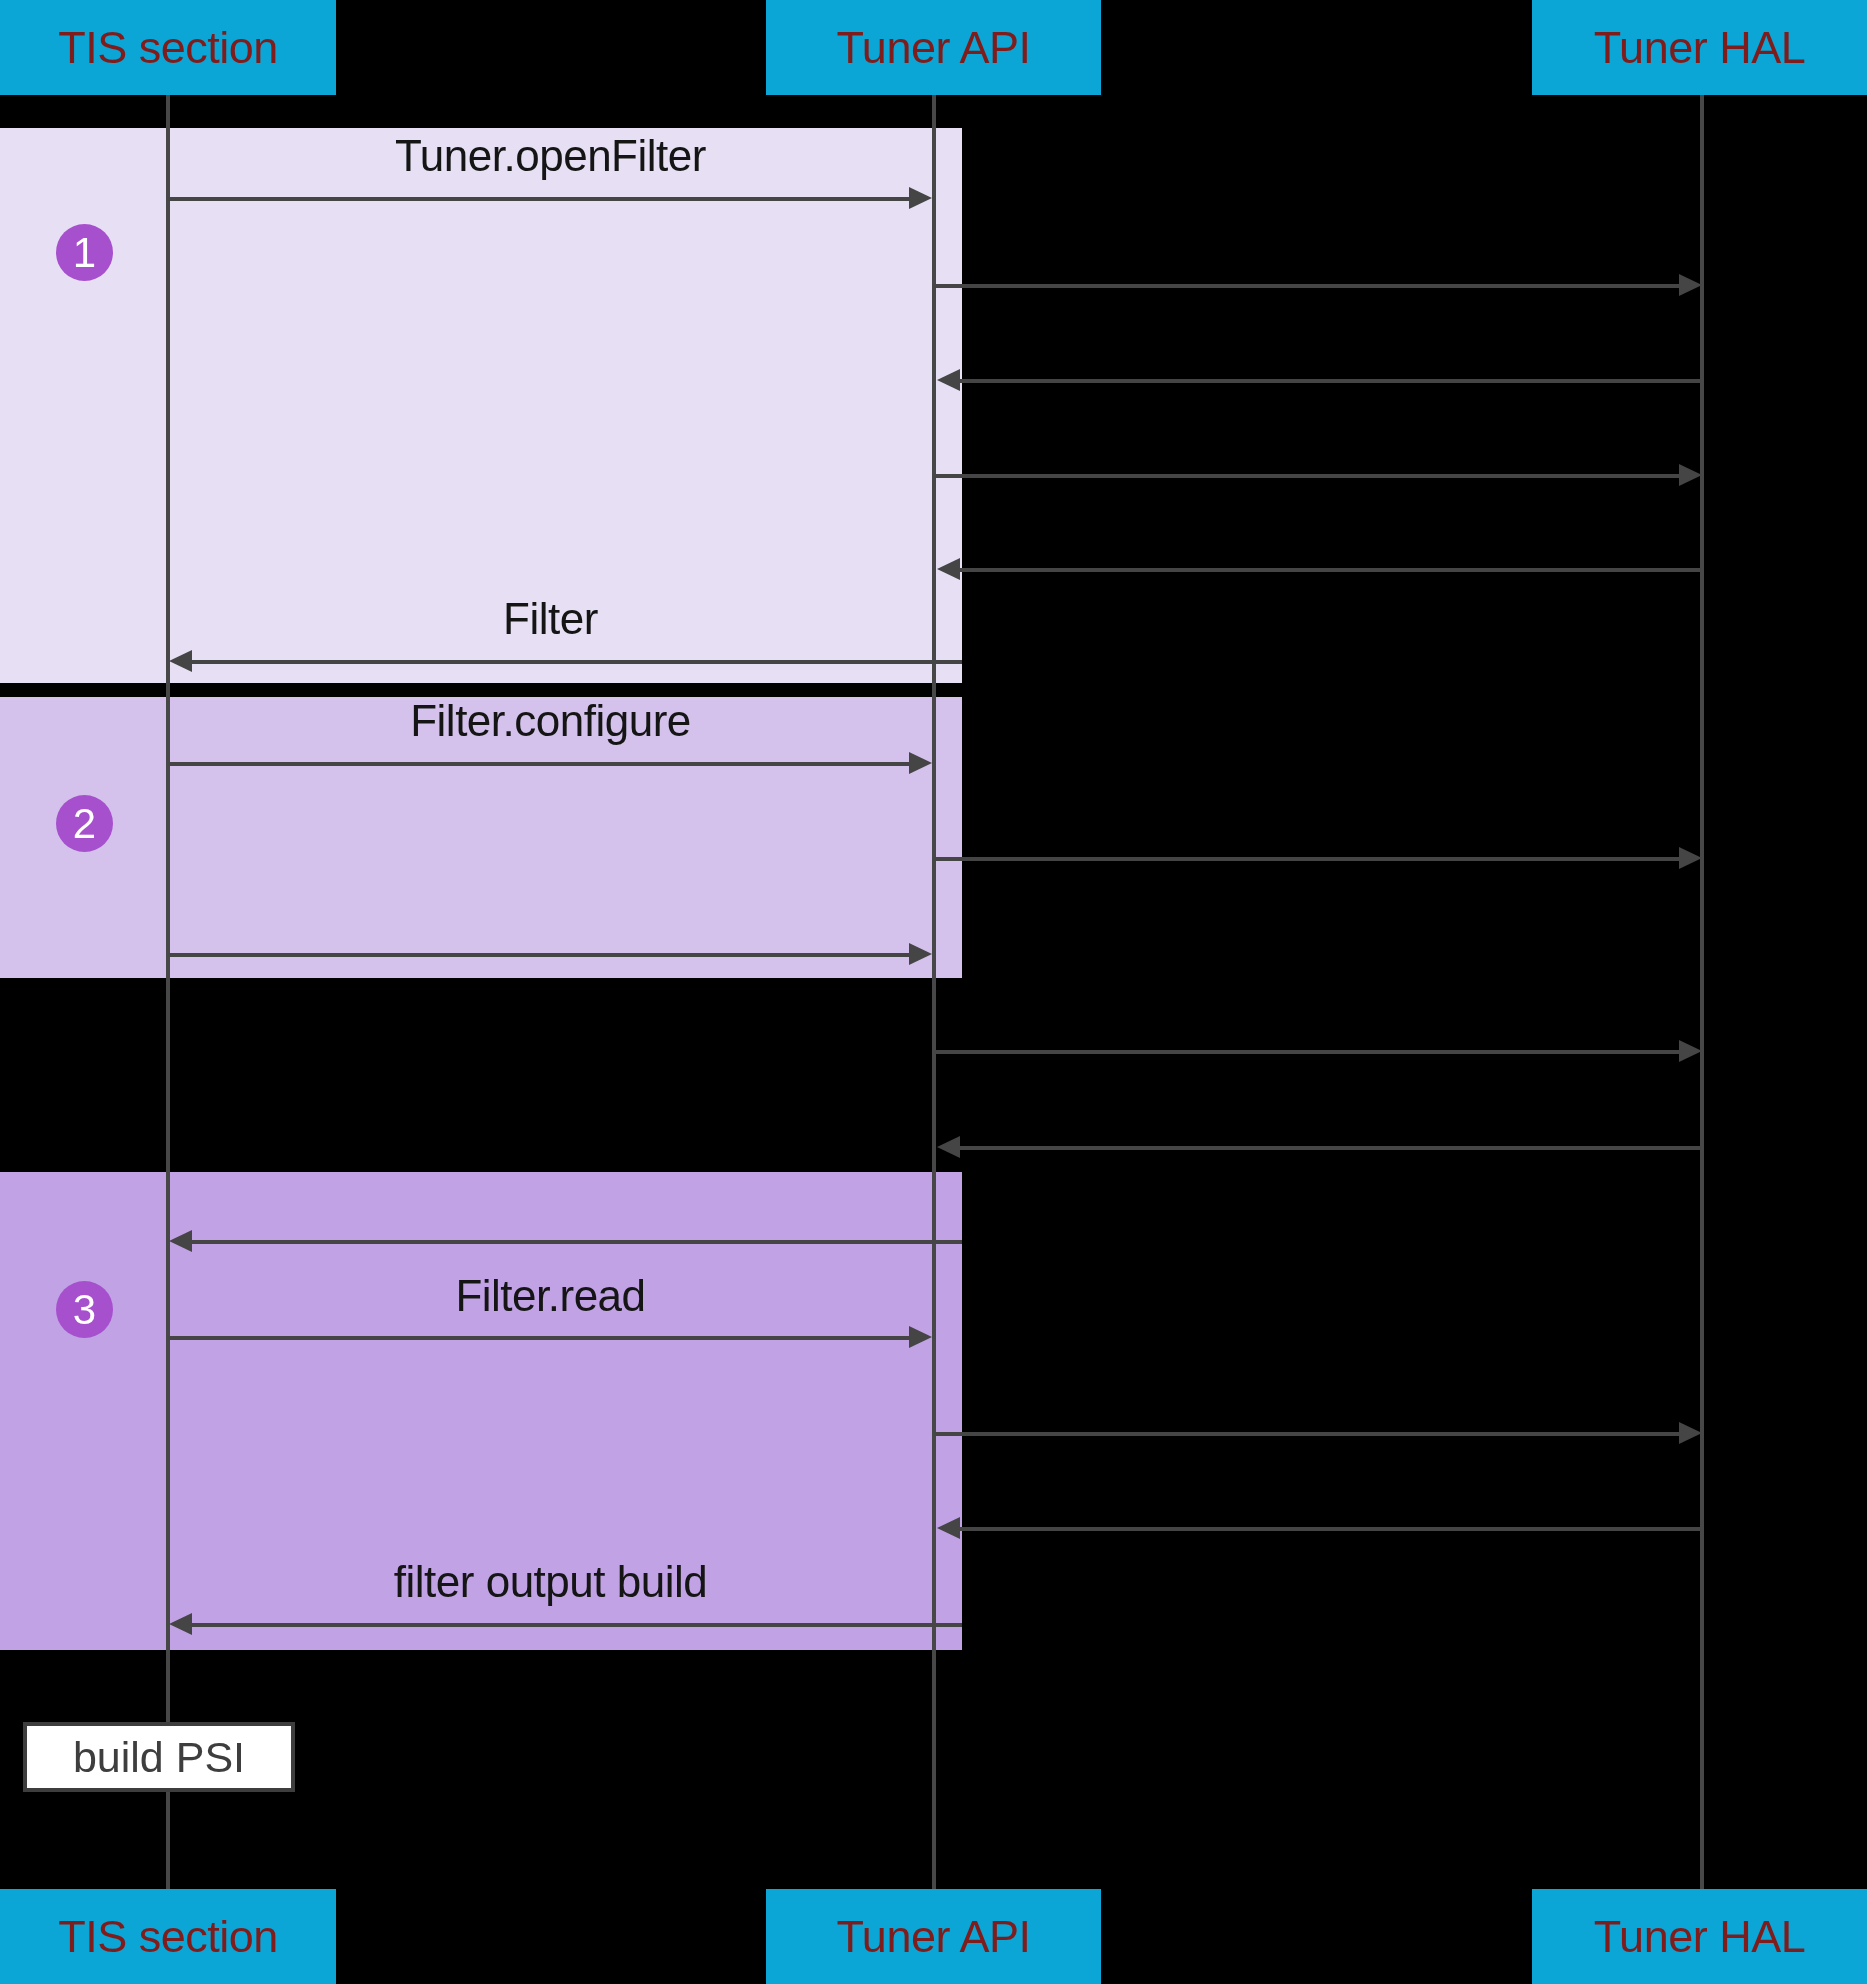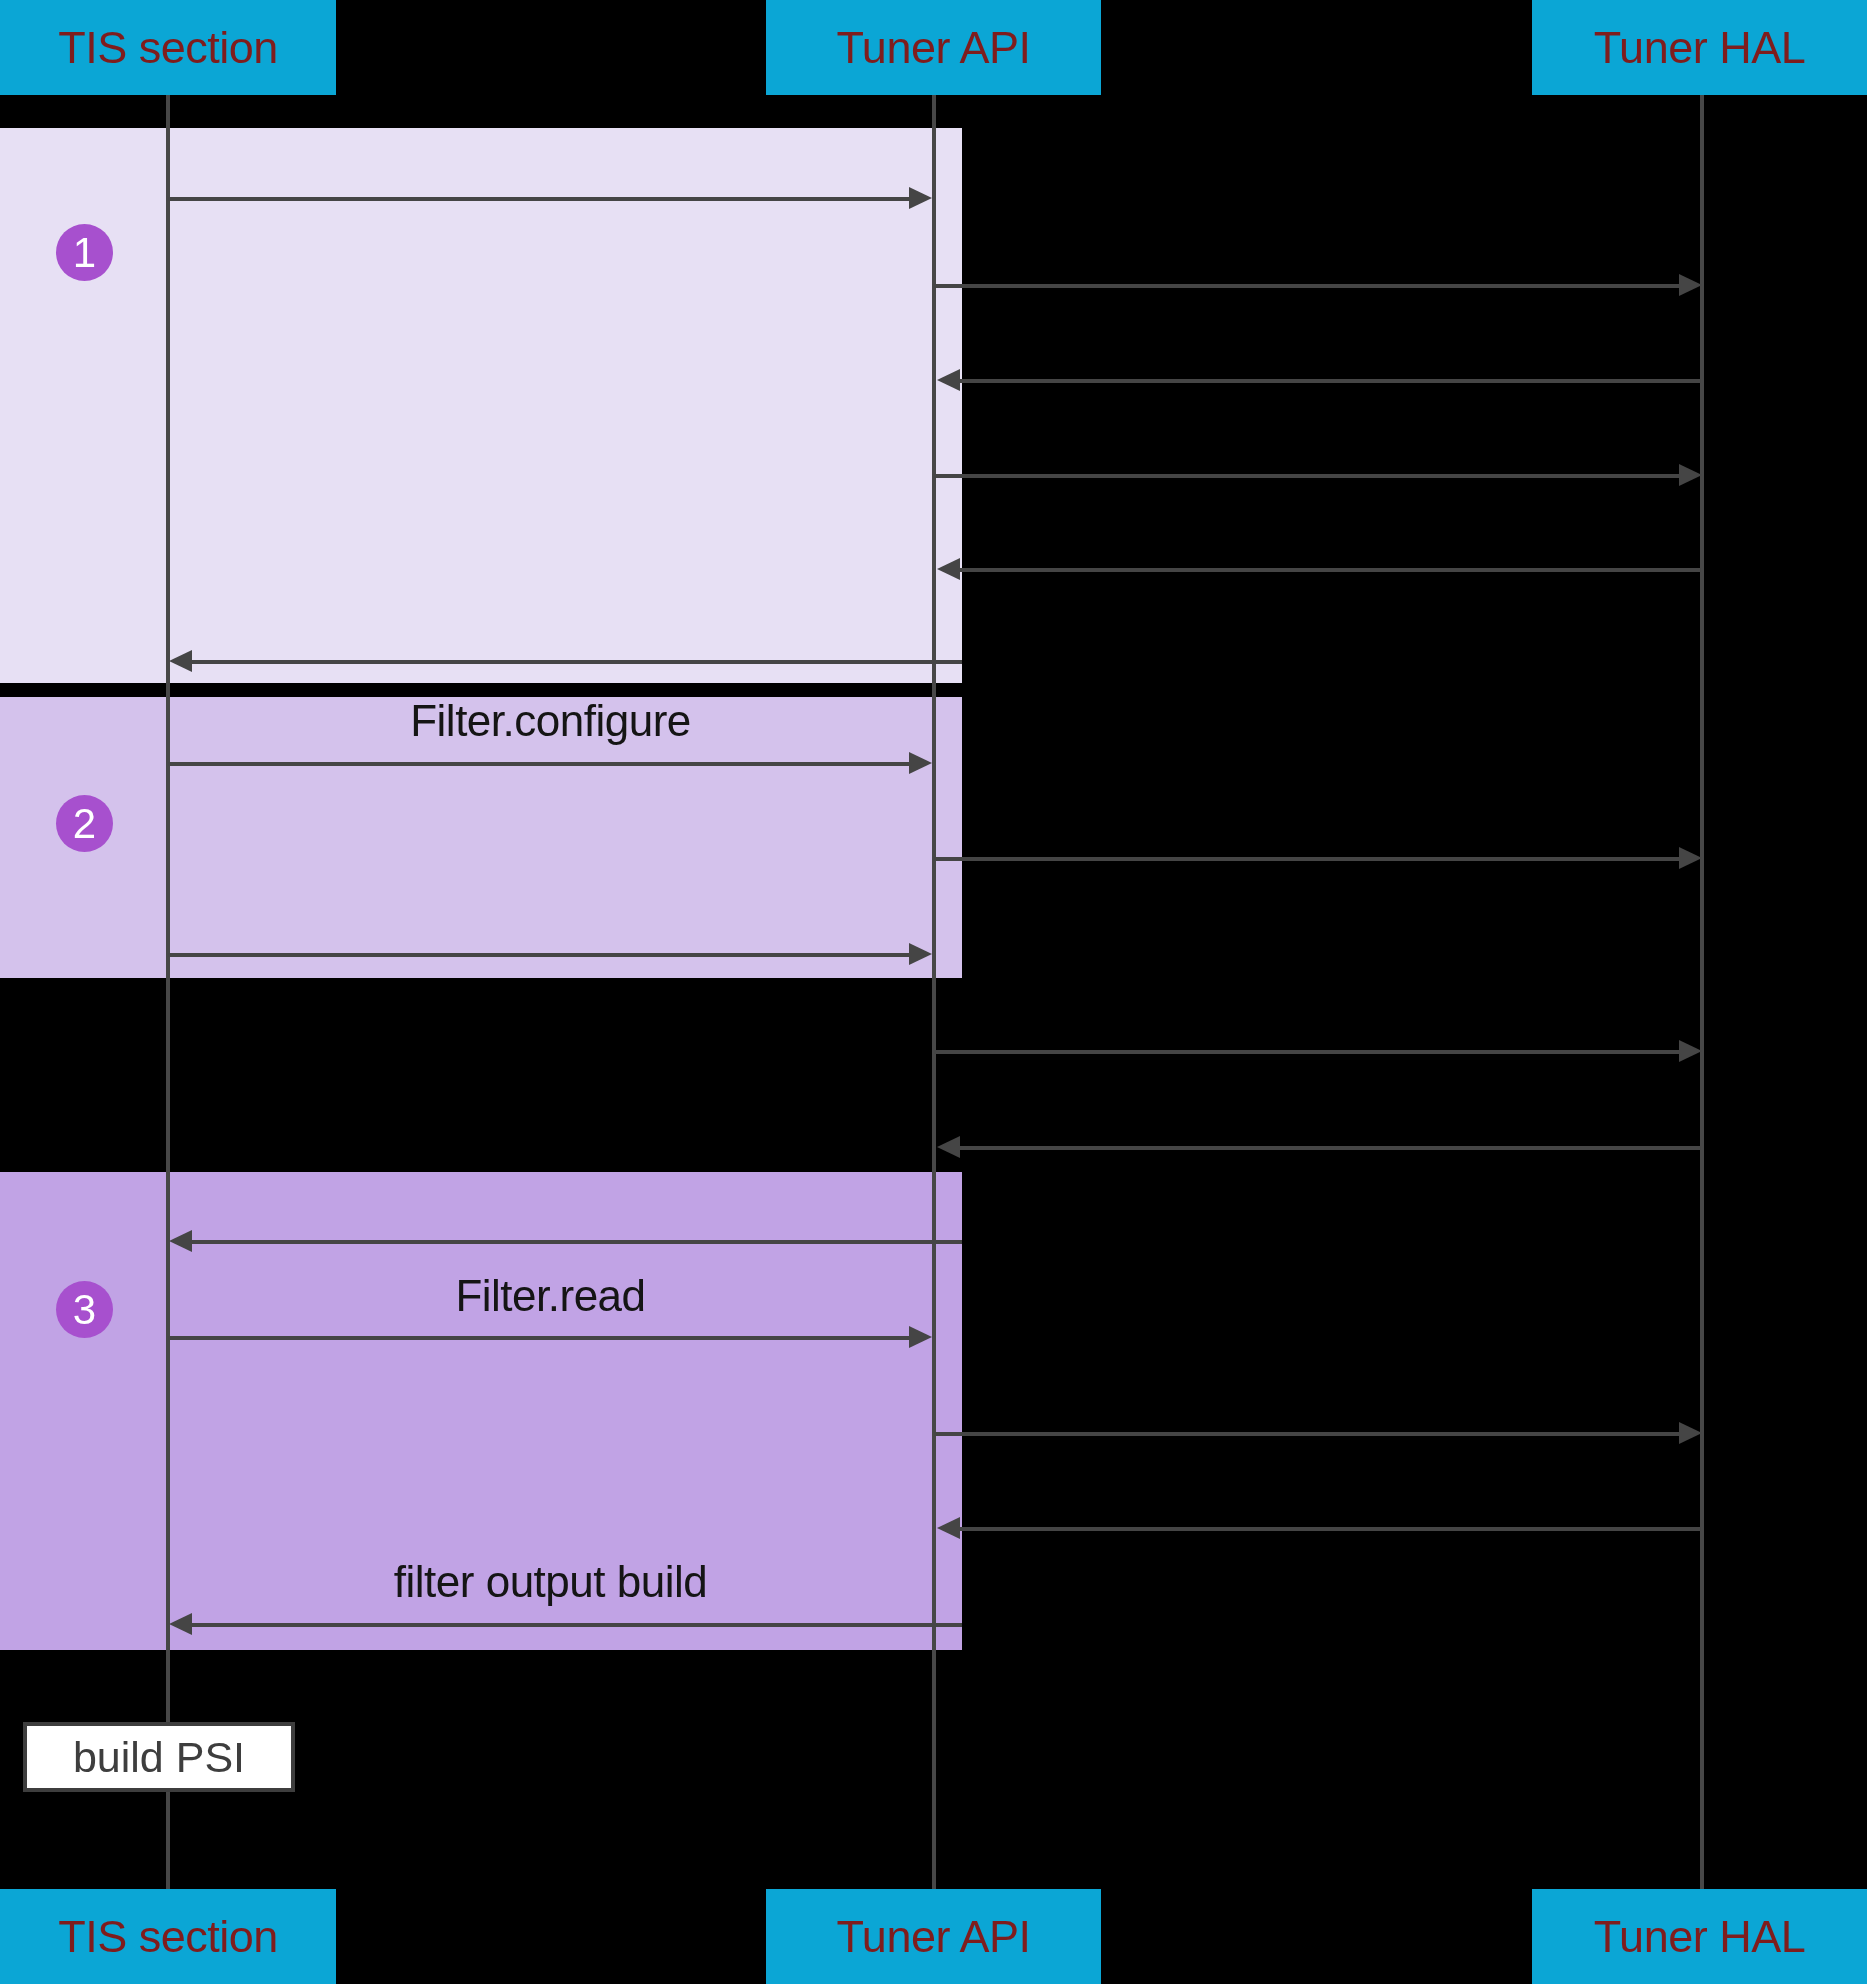--- a/index.html
+++ b/index.html
@@ -46,22 +46,24 @@
   <div class="section s3"></div>
 
   <div class="lifeline" style="left:166px"></div>
   <div class="lifeline" style="left:932px"></div>
   <div class="lifeline" style="left:1700px"></div>
 
   <div class="badge" style="top:224px">1</div>
   <div class="badge" style="top:795px">2</div>
   <div class="badge" style="top:1281px">3</div>
 
+  <div class="msg-label" style="top:127px;left:168px;width:765px">Tuner.openFilter</div>
   <div class="msg right" style="top:197px;left:168px;width:742px"></div>
 
+  <div class="msg-label" style="top:590px;left:168px;width:765px">Filter</div>
   <div class="msg left" style="top:660px;left:191px;width:771px"></div>
 
   <div class="msg-label" style="top:692px;left:168px;width:765px">Filter.configure</div>
   <div class="msg right" style="top:762px;left:168px;width:742px"></div>
 
   <div class="msg right" style="top:953px;left:168px;width:742px"></div>
 
   <div class="msg left" style="top:1240px;left:191px;width:771px"></div>
 
   <div class="msg-label" style="top:1267px;left:168px;width:765px">Filter.read</div>

